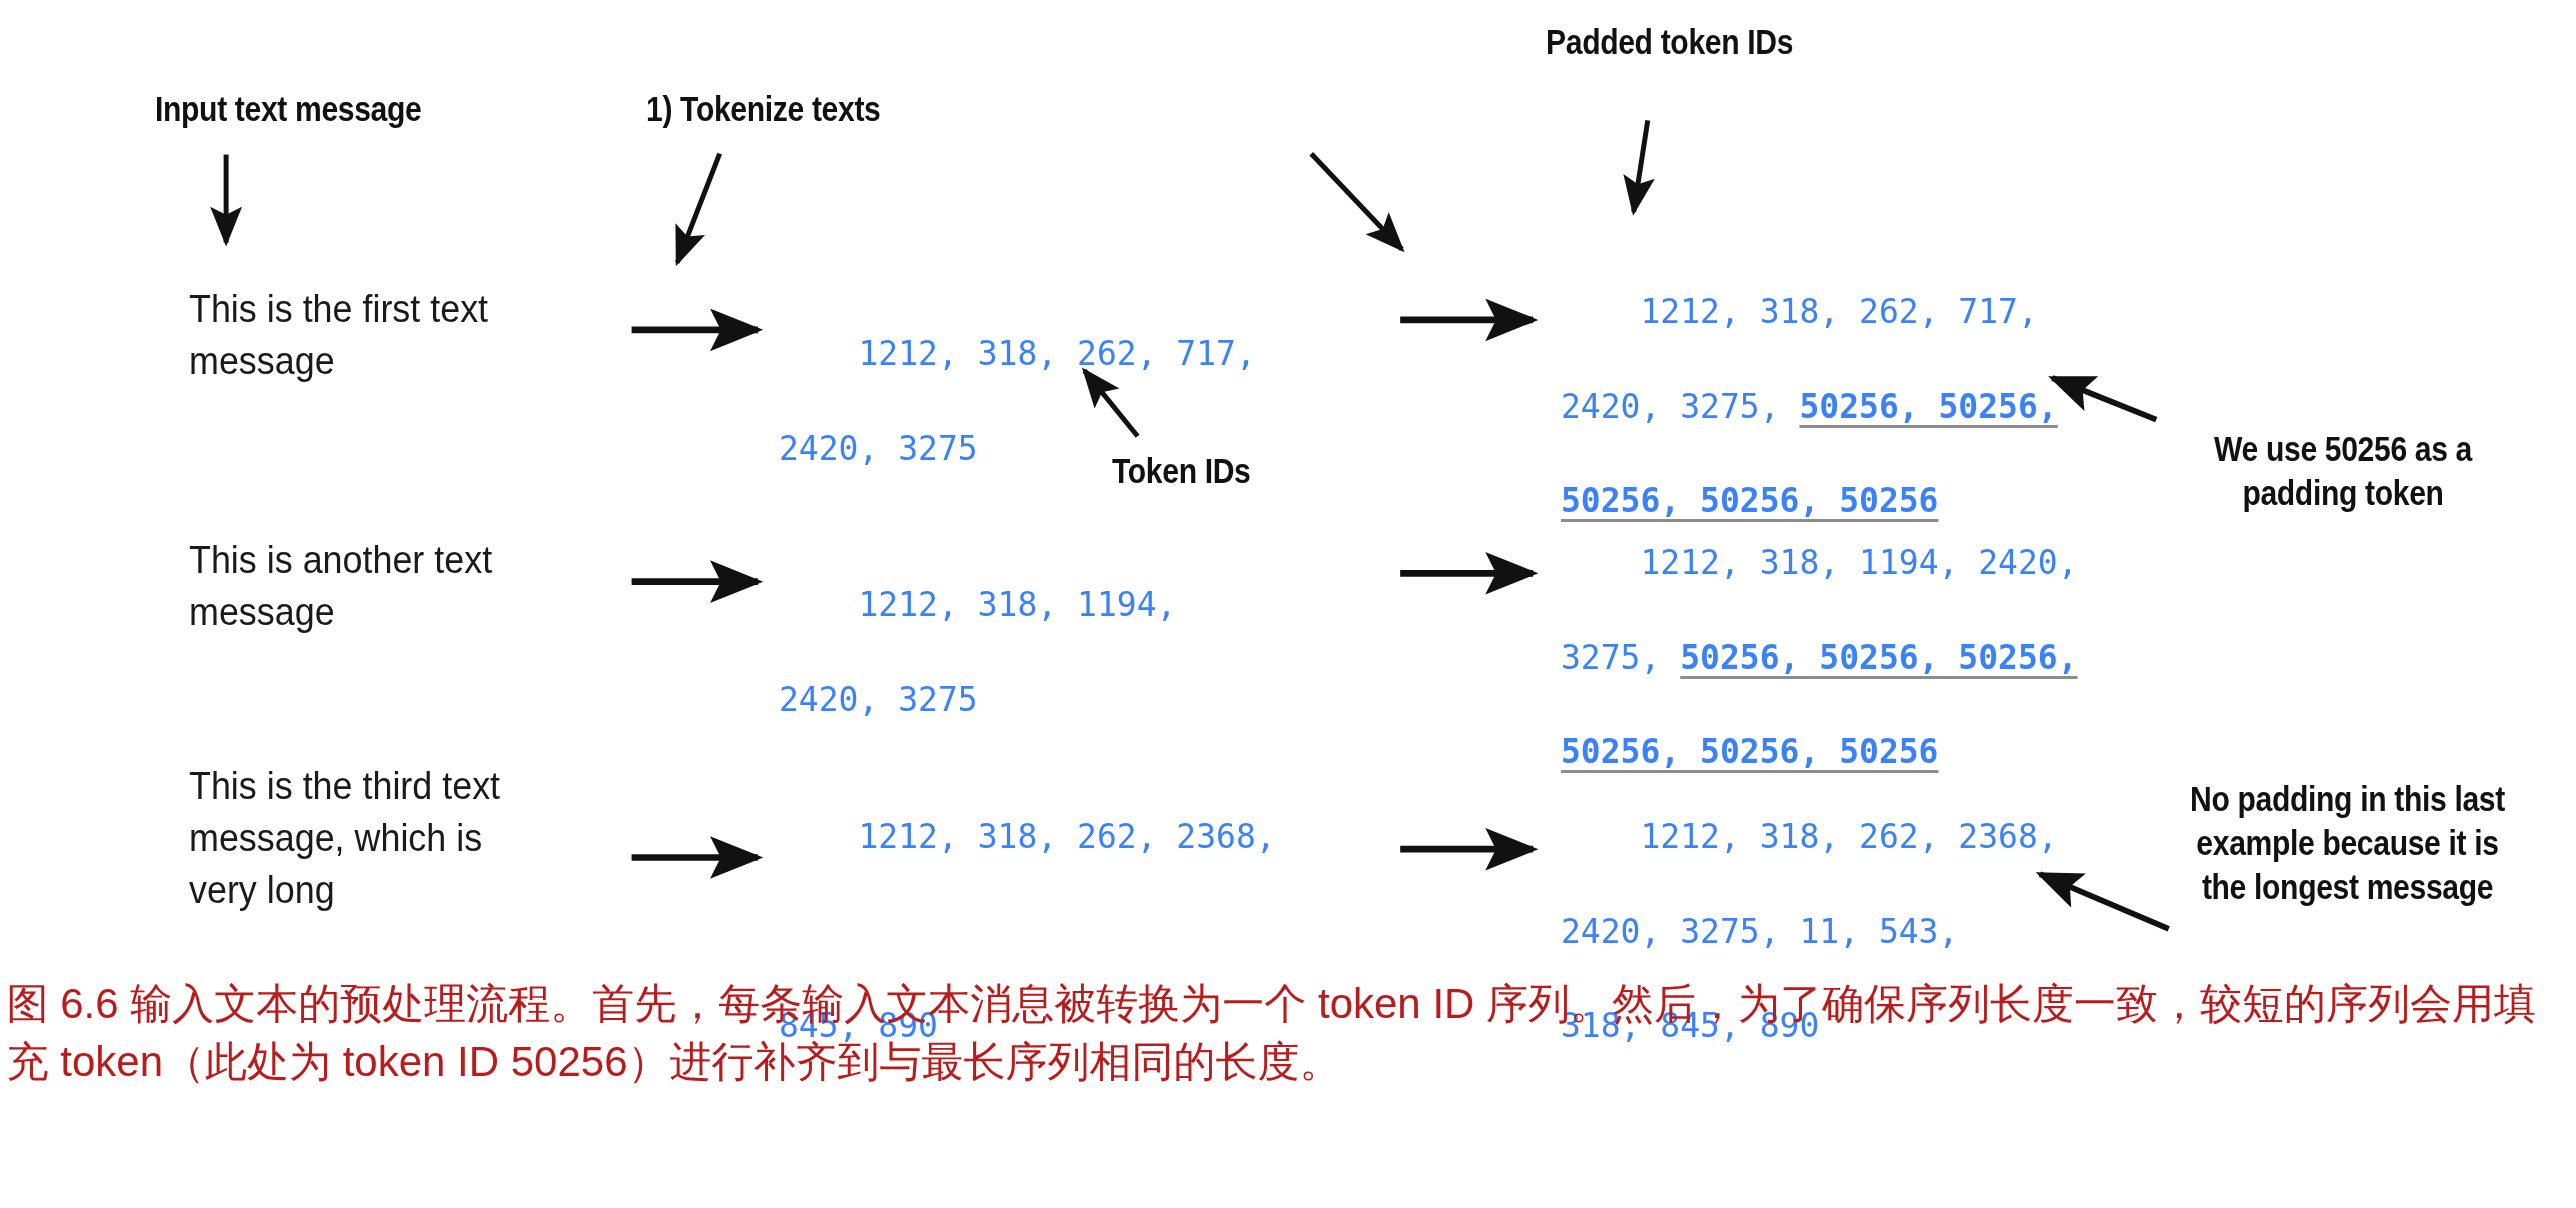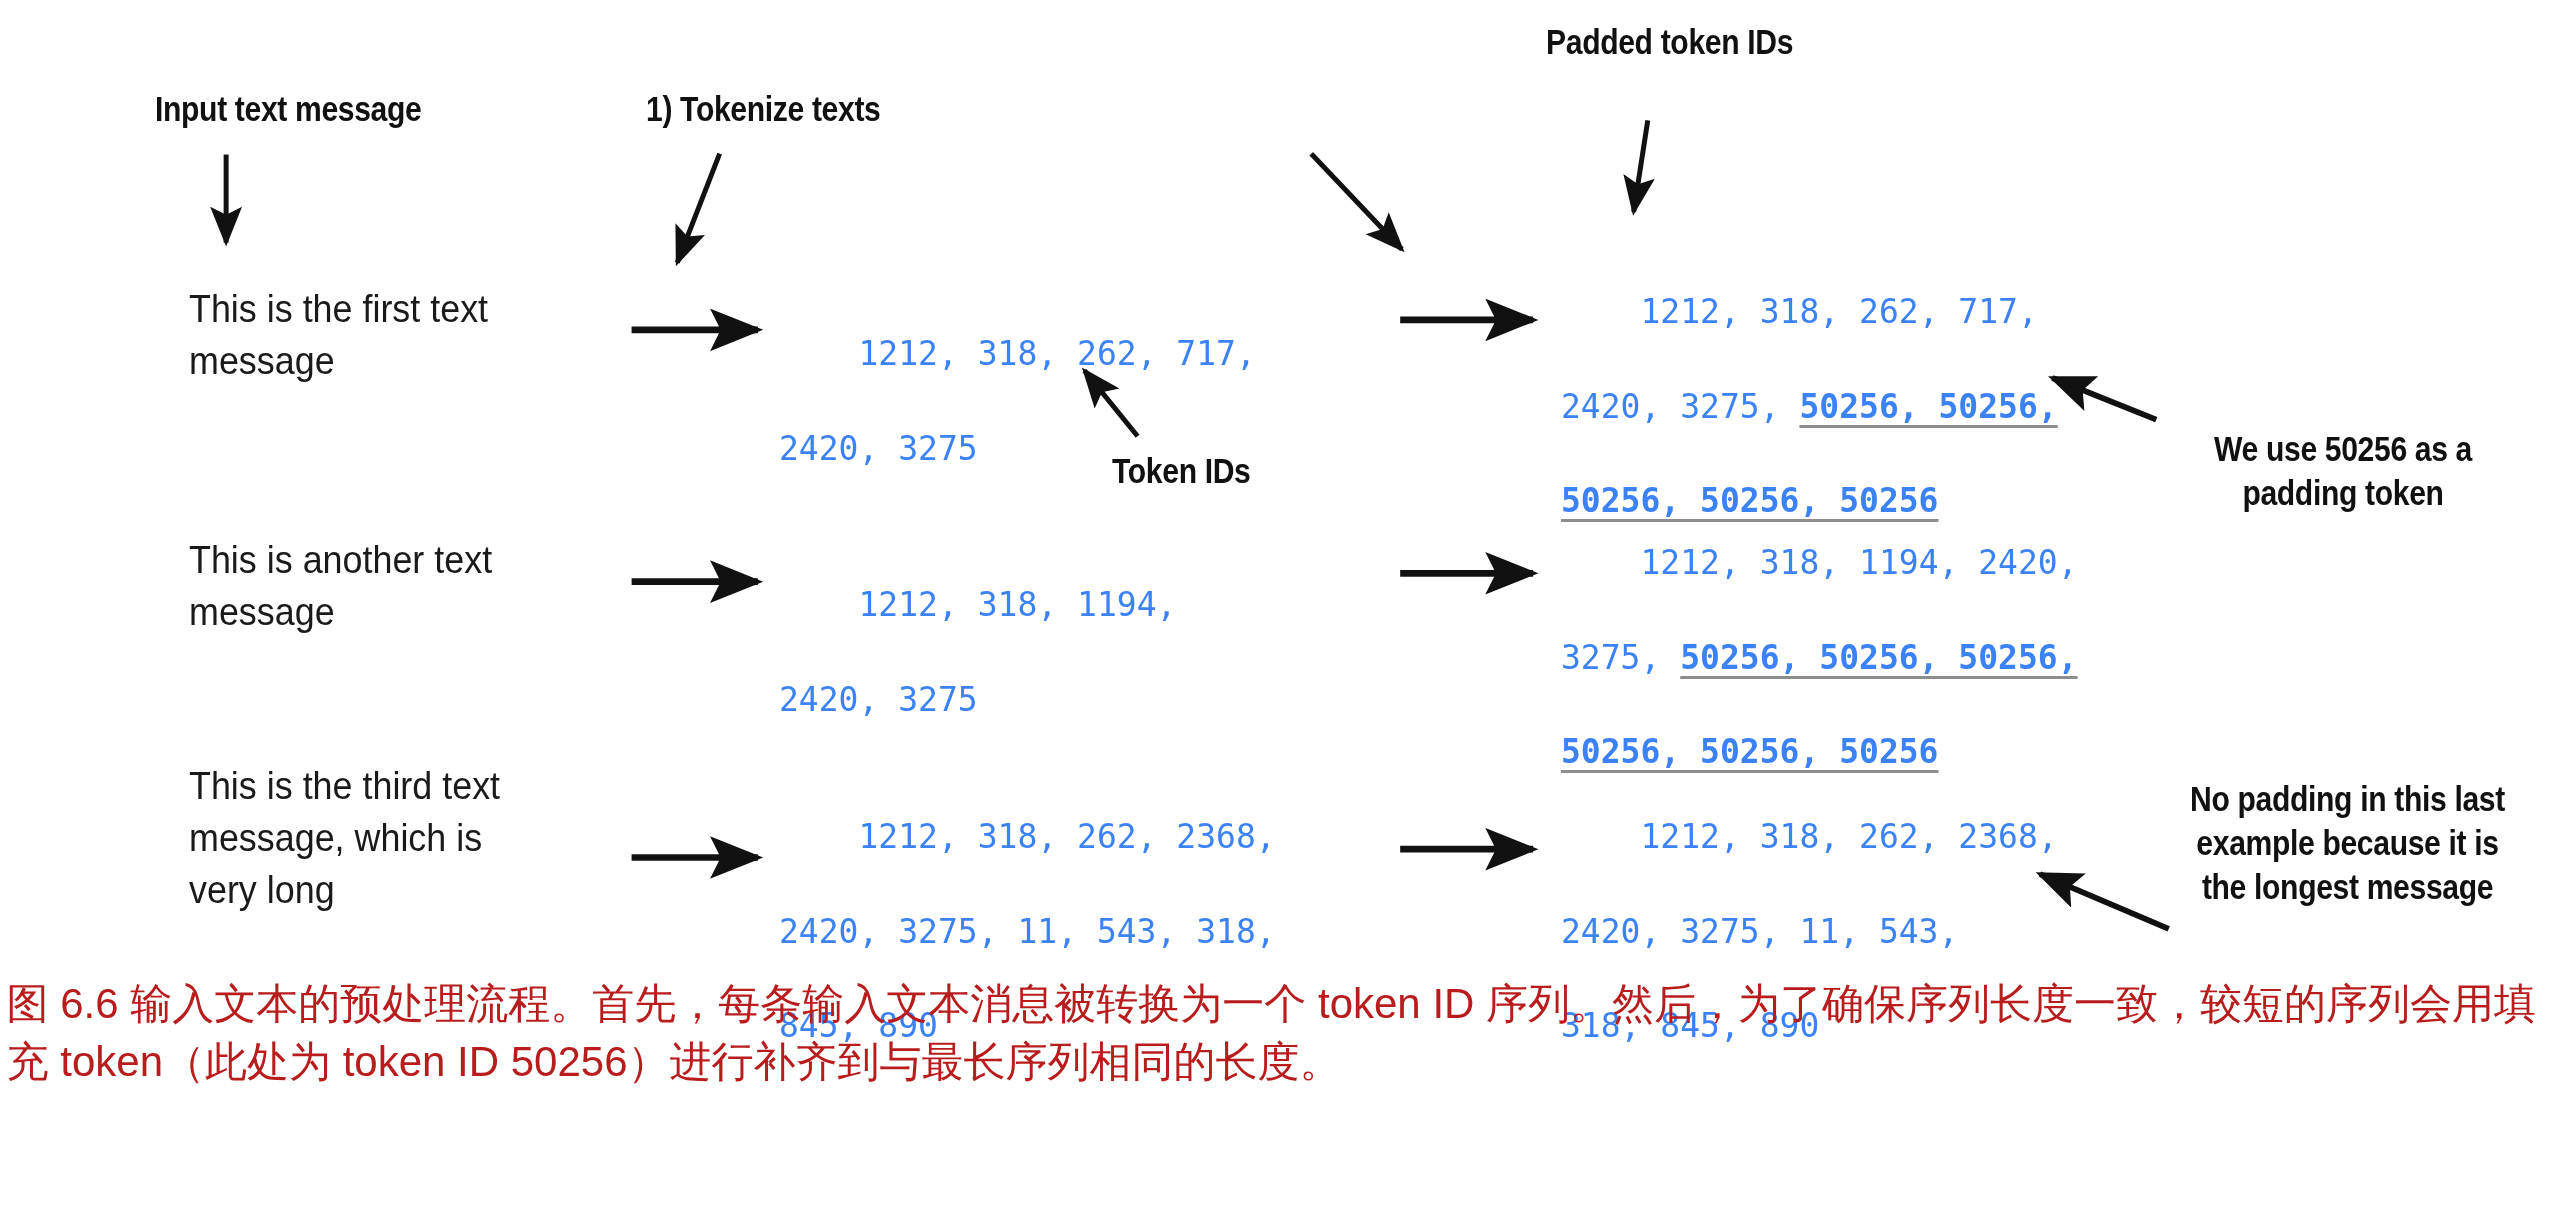--- a/index.html
+++ b/index.html
@@ -164,21 +164,21 @@
 <br><span>3275, </span><span class="pad">50256, 50256, 50256,</span>
 <br><span></span><span class="pad">50256, 50256, 50256</span>
   </div>
 
   <div class="abs msg" style="left:189px; top:760px; width:449px;">This is the third text
 message, which is
 very long</div>
 
   <div class="abs mono" style="left:779px; top:766px;">
     <span>1212, 318, 262, 2368,</span>
-<br><span>2420, 3275, 11, 543, 318,</span>
+<br>
 <br><span>845, 890</span>
   </div>
 
   <div class="abs mono" style="left:1561px; top:766px;">
     <span>1212, 318, 262, 2368,</span>
 <br><span>2420, 3275, 11, 543,</span>
 <br><span>318, 845, 890</span>
   </div>
 
   <div class="abs" style="left:2127px; top:401px; width:432px;margin-top:26px;">

